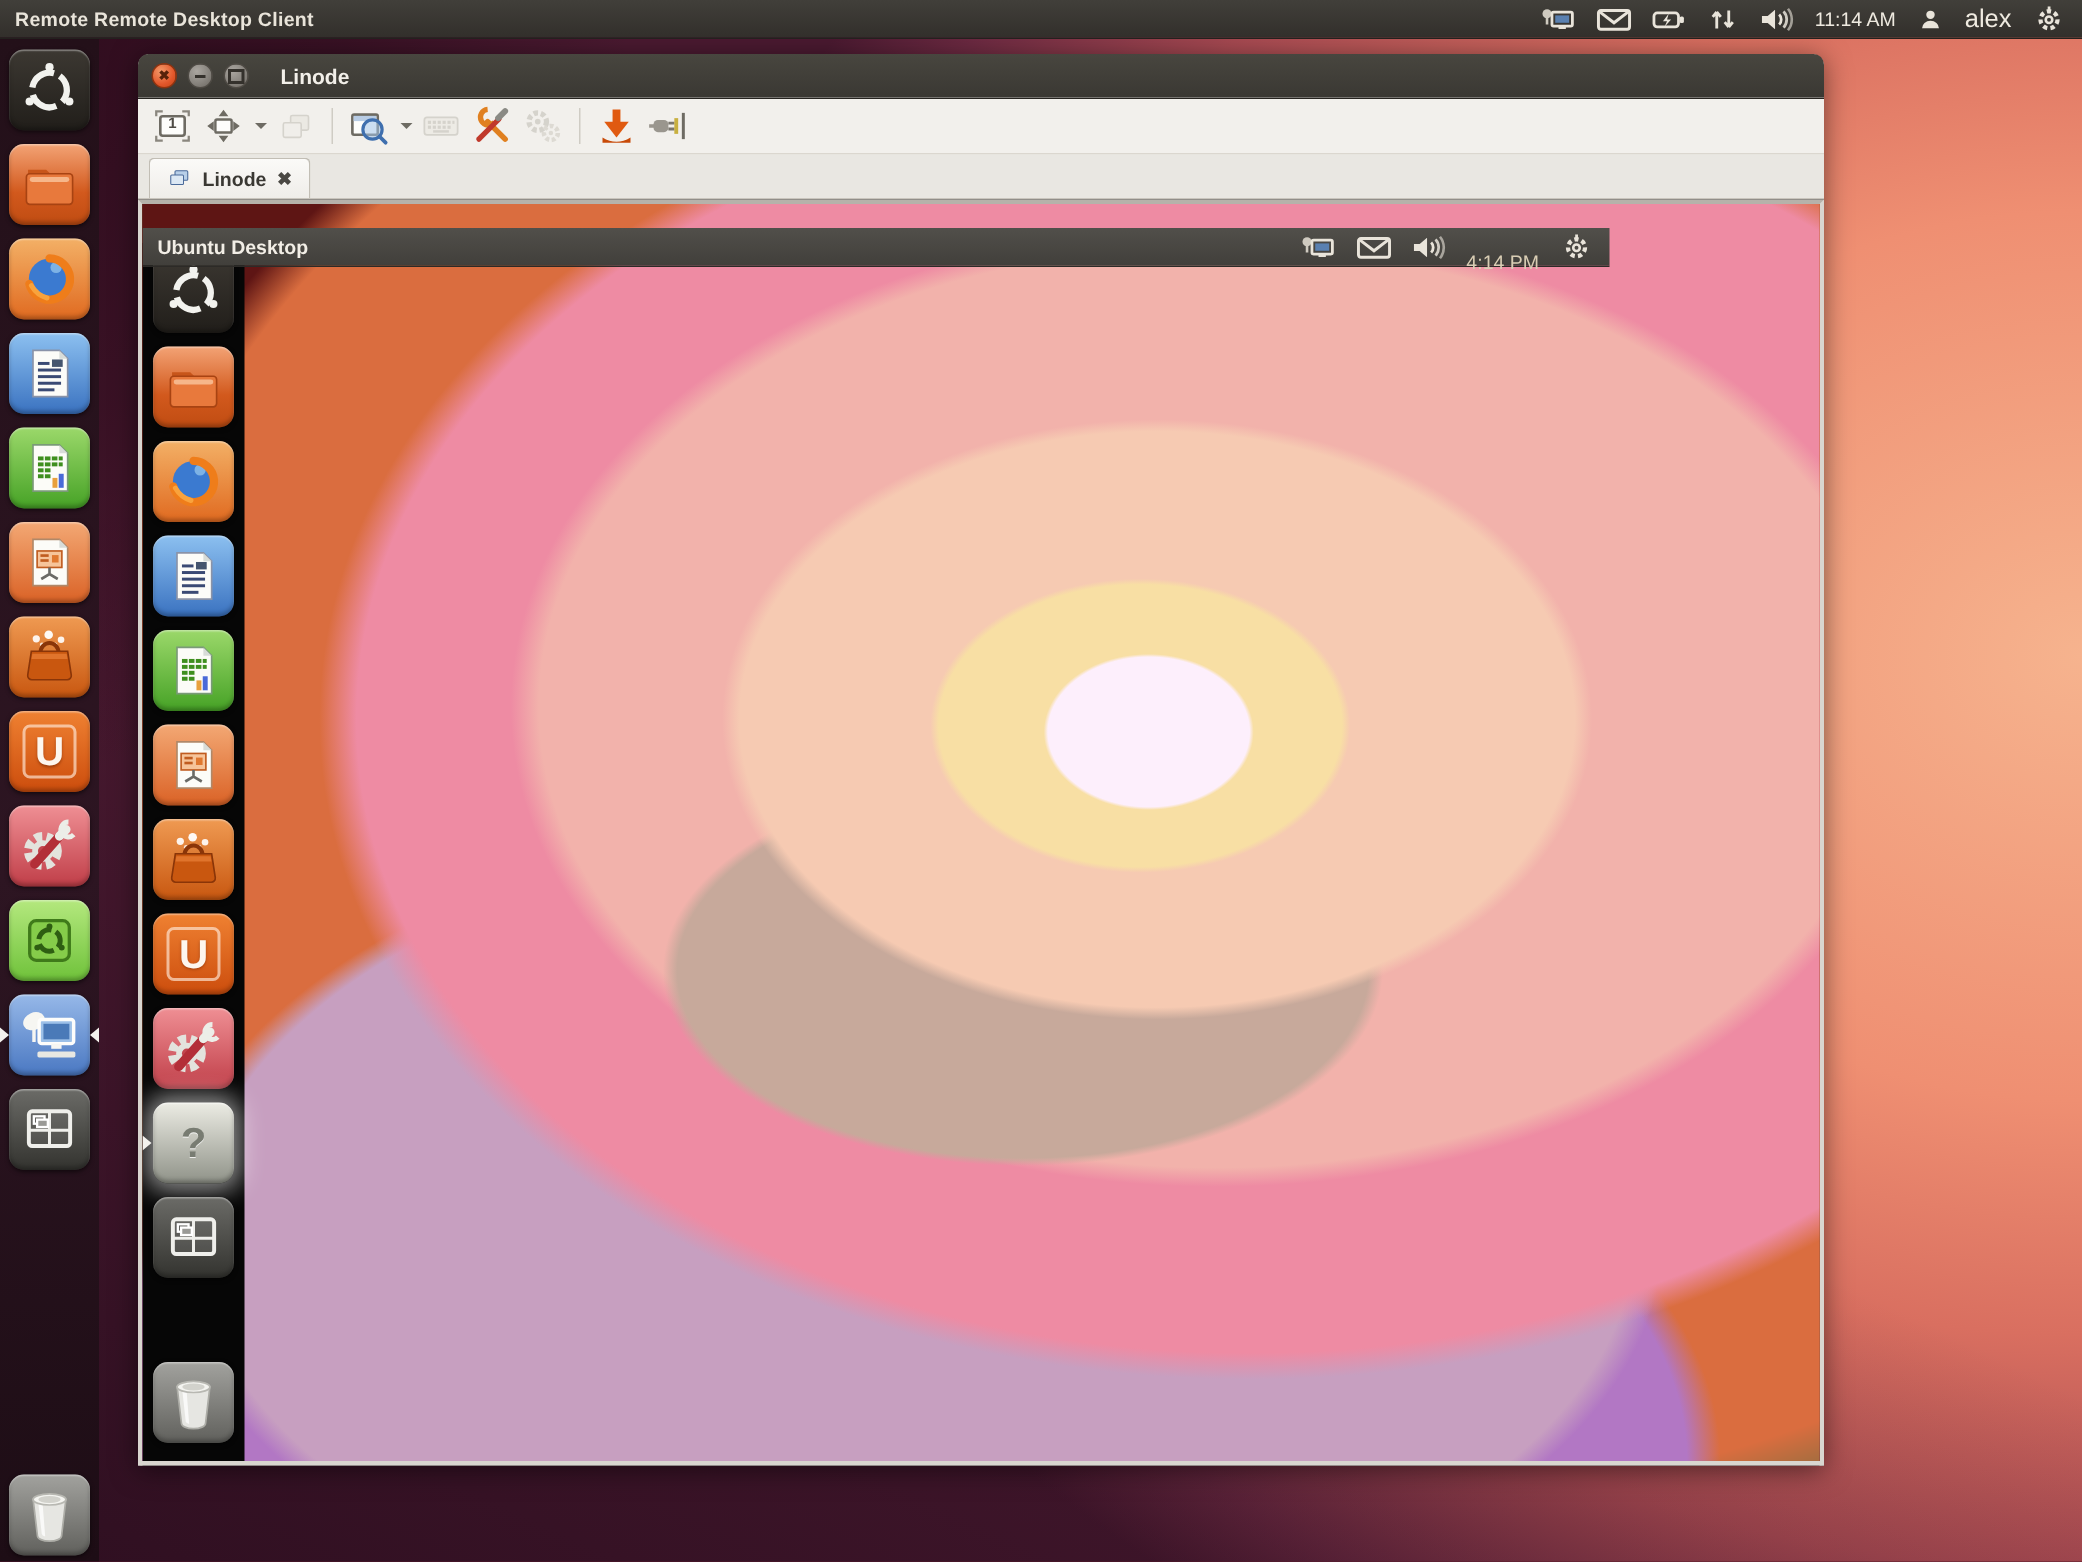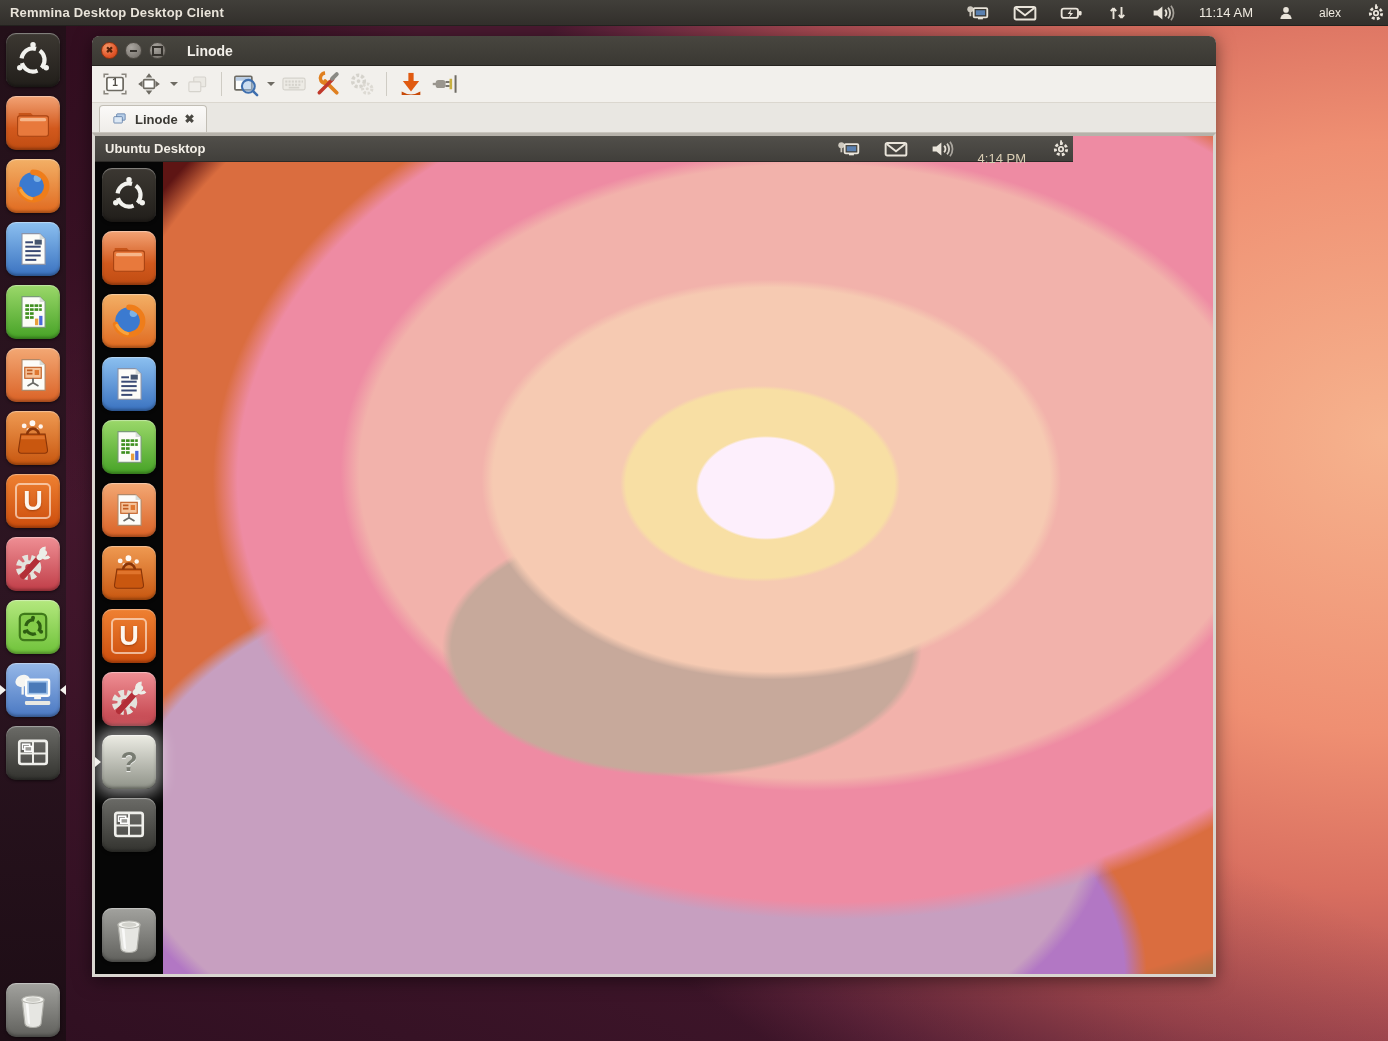--- a/index.html
+++ b/index.html
@@ -16,24 +16,24 @@
   }
 
   
   .host-panel {
     position:absolute; left:0; top:0; width:1388px; height:26px;
     background:linear-gradient(#413f3a,#322f2b);
     border-bottom:1px solid #23211e;
     display:flex; align-items:center; color:#e9e4da; z-index:50;
   }
   .host-panel .apptitle { font-weight:bold; font-size:13px; padding-left:10px; letter-spacing:.2px; }
-  .tray { margin-left:auto; display:flex; align-items:center; gap:23px; }
+  .tray { margin-left:auto; display:flex; align-items:center; gap:13px; padding-right:10px; }
   .tray .t-ic { display:flex; align-items:center; }
   .tray .clock { font-size:13px; color:#efeae0; }
-  .tray .uname { font-size:12px; color:#efeae0; }
+  .tray .uname { font-size:17px; color:#efeae0; }
 
   
   .launcher {
     position:absolute; left:0; top:26px; width:66px; height:1015px;
     background:linear-gradient(180deg,#231019 0%, #2d1522 55%, #1d0d15 100%);
     display:flex; flex-direction:column; align-items:center; padding-top:7px; padding-bottom:4px; z-index:40;
   }
   .litem { position:relative; width:66px; height:54px; margin-bottom:9px; flex:0 0 auto; display:flex; justify-content:center; }
   .tile {
     width:54px; height:54px; border-radius:10px; display:flex; align-items:center; justify-content:center;
@@ -124,21 +124,21 @@
       radial-gradient(ellipse 300px 540px at 40% 28%,  #a82a52 0%, #a82a52 96%, rgba(168,42,82,0) 100%),
       radial-gradient(ellipse 320px 180px at 98% 3%,   #e2823f 0%, #e2823f 96%, rgba(226,130,63,0) 100%),
       radial-gradient(ellipse 520px 380px at 10% 6%,   #5e1514 0%, #5e1514 96%, rgba(94,21,20,0) 100%),
       radial-gradient(ellipse 260px 560px at 1% 45%,   #4d3618 0%, #4d3618 96%, rgba(77,54,24,0) 100%),
       radial-gradient(ellipse 360px 250px at 20% 103%, #7e2462 0%, #7e2462 96%, rgba(126,36,98,0) 100%),
       radial-gradient(ellipse 430px 300px at 5% 98%,   #574240 0%, #574240 96%, rgba(87,66,64,0) 100%),
       radial-gradient(ellipse 560px 330px at 64% 94%,  #8b4b4b 0%, #8b4b4b 96%, rgba(139,75,75,0) 100%),
       radial-gradient(ellipse 1200px 900px at 66% 44%, #a8332f 0%, #a8332f 98%, #5a141f 100%);
   }
   .remote-panel {
-    position:absolute; left:0; top:0; width:978px; height:26px;
+    position:absolute; left:0; top:16px; width:978px; height:26px;
     background:linear-gradient(#514f4a,#413f3b); border-bottom:1px solid #2c2a27;
     display:flex; align-items:center; color:#f2eee6; z-index:10;
   }
   .remote-panel .rtitle { font-weight:bold; font-size:13px; padding-left:10px; }
   .remote-panel .clock { color:#d9cdb4;margin-top:20px; }
   .remote-launcher {
     position:absolute; left:0; top:26px; width:68px; height:812px; background:#060606;
     display:flex; flex-direction:column; align-items:center; padding-top:6px; padding-bottom:12px; z-index:9;
   }
   .remote-launcher .litem { width:68px; }
@@ -348,21 +348,21 @@
     </symbol>
     <symbol id="i-tr-gear" viewBox="0 0 22 16">
       <circle cx="11" cy="8.6" r="5.2" fill="none" stroke="#e9e4da" stroke-width="2.6" stroke-dasharray="2.6 2"></circle>
       <circle cx="11" cy="8.6" r="2" fill="none" stroke="#e9e4da" stroke-width="1.6"></circle>
       <rect x="10.2" y="0.5" width="1.7" height="4.2" fill="#e9e4da"></rect>
     </symbol>
   </defs>
 </svg>
 
 <div class="host-panel">
-  <span class="apptitle">Remmina Desktop Desktop Client</span>
+  <span class="apptitle">Remote Remote Desktop Client</span>
   <div class="tray">
     <span class="t-ic">
         <svg width="24" height="18">
           <use href="#i-tr-remote"></use>
         </svg>
       </span>
     <span class="t-ic">
         <svg width="24" height="18">
           <use href="#i-tr-mail"></use>
         </svg>

